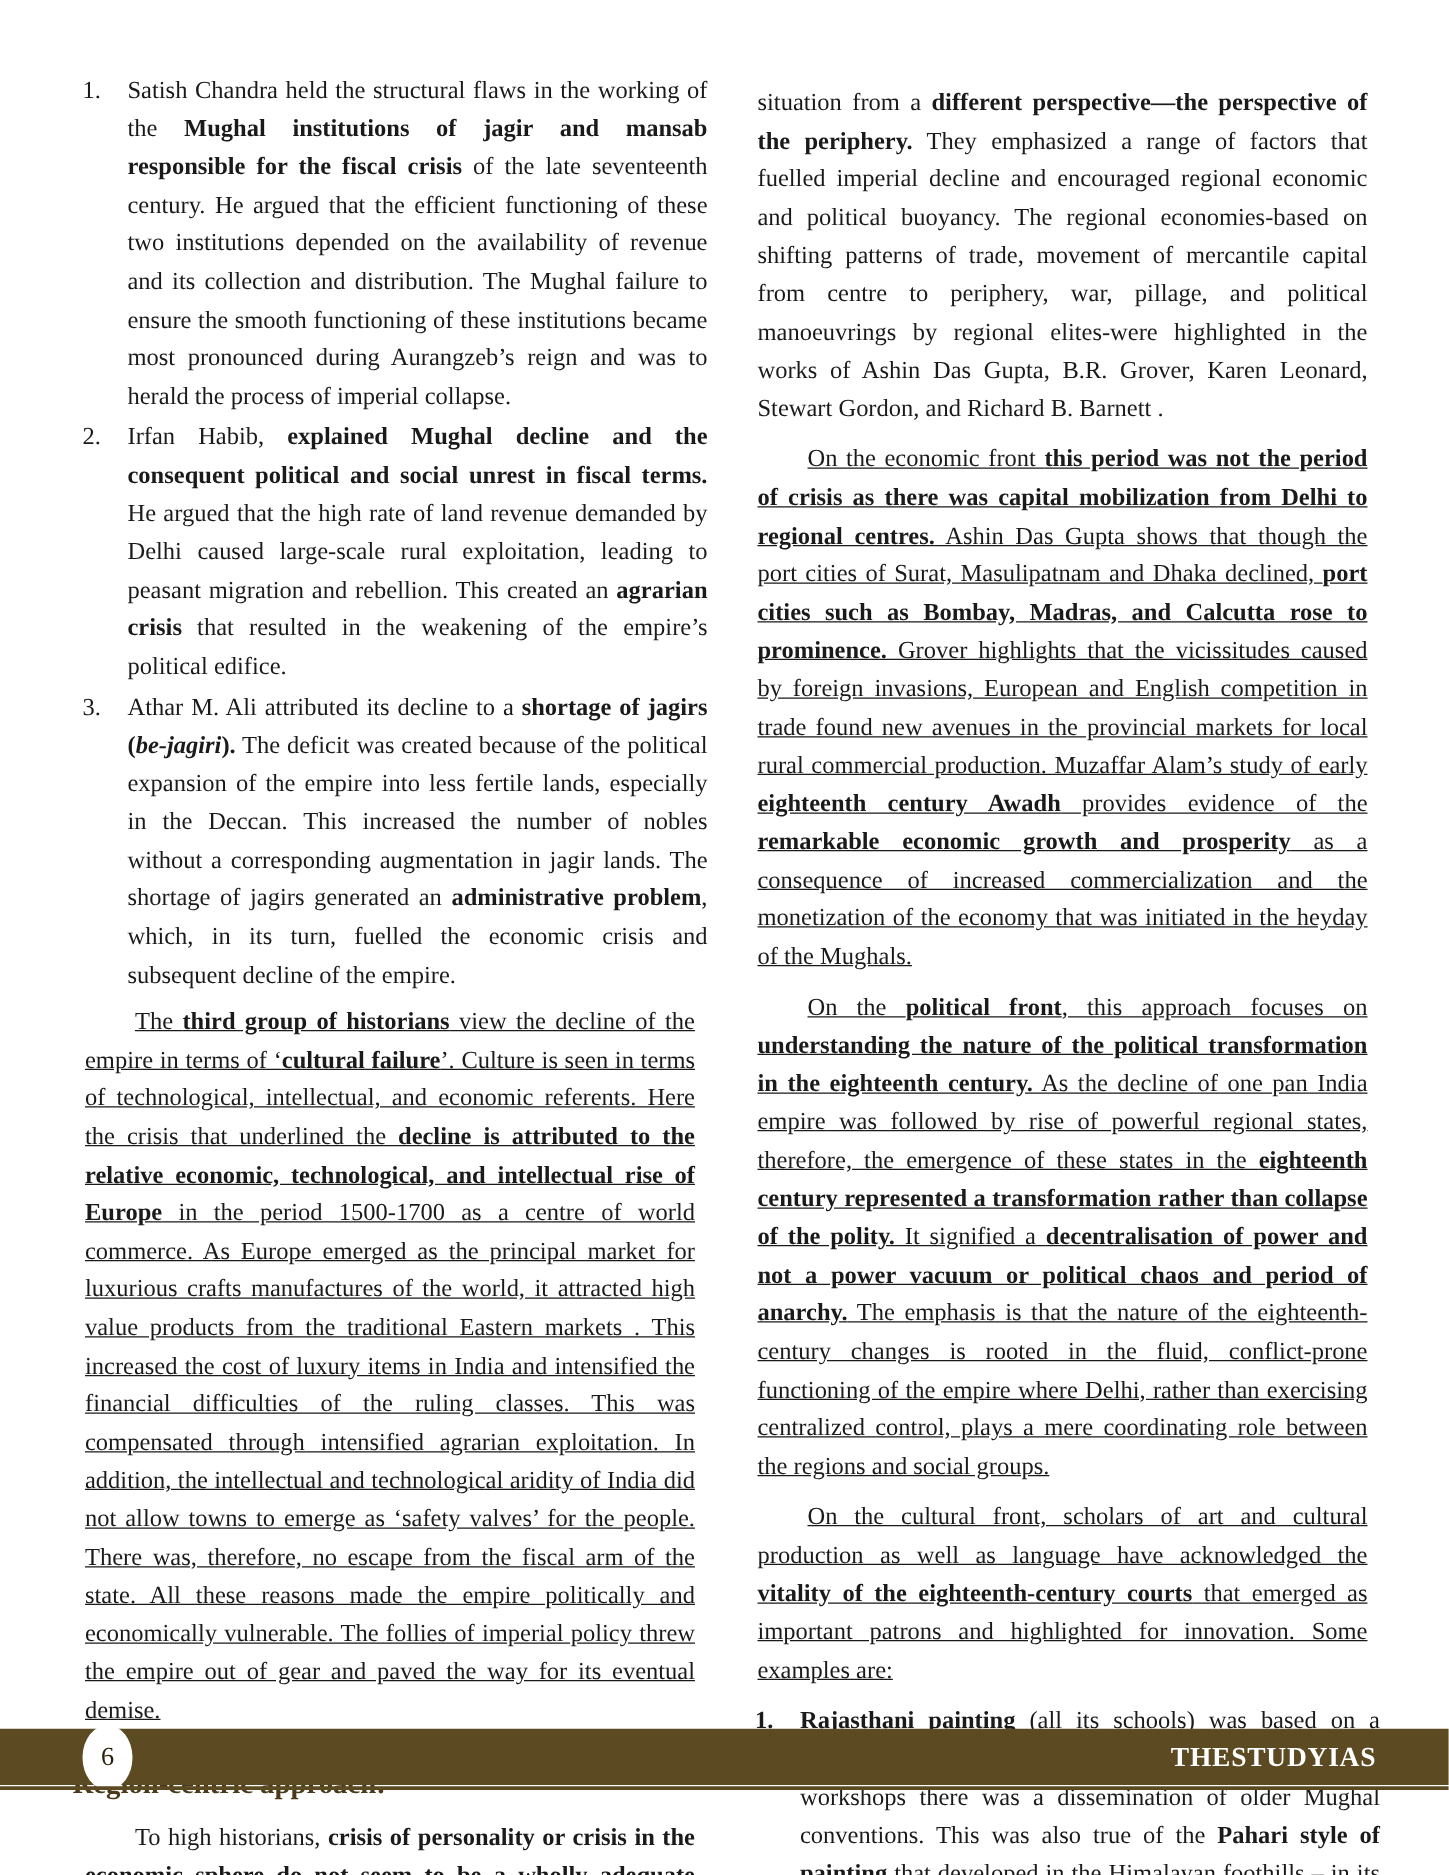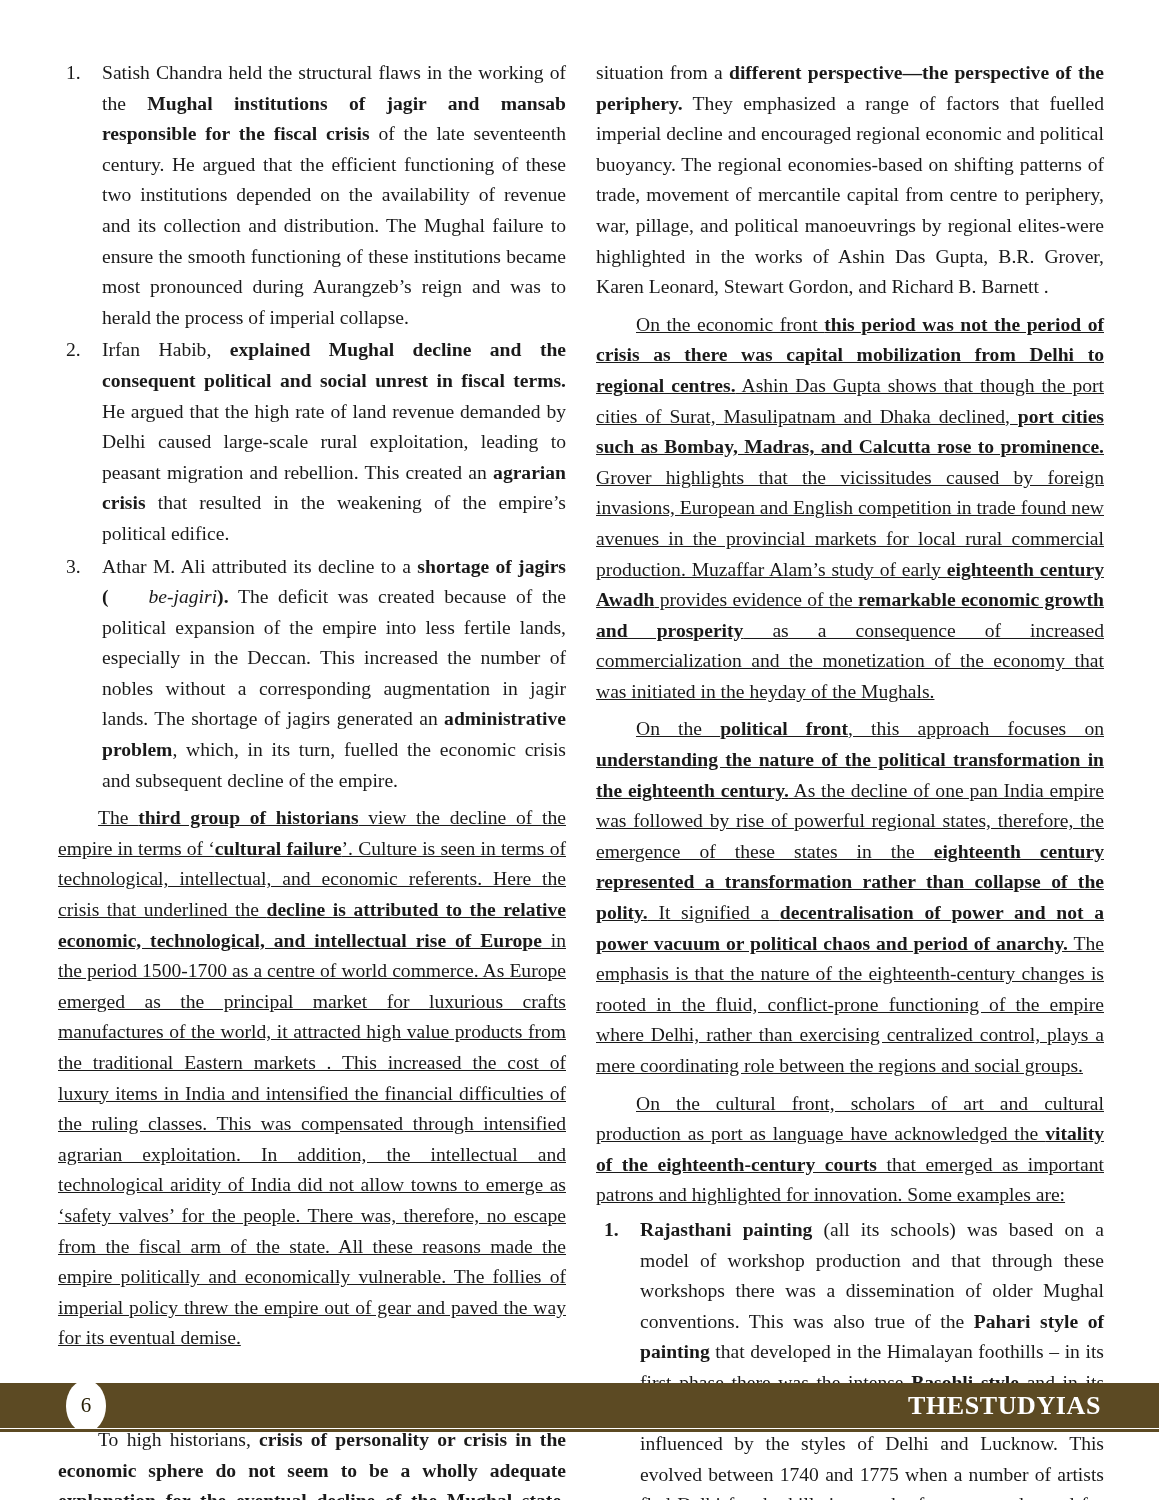--- a/index.html
+++ b/index.html
@@ -60,38 +60,38 @@
   ol.numlist > li .marker {
     position: absolute;
     left: 8px;
     top: 0;
     width: 30px;
     text-align: left;
   }
   ol.numlist.bold-marker > li .marker { font-weight: bold; }
 
   p.para {
-    margin: 0;
+    margin: 10px;
     text-indent: 40px;
     text-align: justify;
   }
   p.spaced { margin-top: 7px; text-decoration: underline; }
 
   h2.section-heading {
     font-size: 23px;
     line-height: 32px;
     font-weight: bold;
     color: #4a3a1b;
     margin: 26px 0 13px 0;
     text-align: left;
     text-indent: 0;
   }
 
   b, strong { font-weight: bold; }
-  .bi { font-weight: normal; font-style: italic; margin-left: 40px; }
+  .bi { font-weight: bold; font-style: italic; }
 
   
   #footer {
     position: absolute;
     left: 0;
     bottom: 72px;
     width: 1159px;
     height: 45px;
     background: #5c4a23;
     display: flex;
@@ -121,21 +121,21 @@
     color: #2a2208;
     font-family: "Liberation Serif", "DejaVu Serif", serif;
   }
   #brand {
     position: absolute;
     right: 58px;
     top: 50%;
     transform: translateY(-50%);
     color: #ffffff;
     font-weight: bold;
-    font-size: 26px;
+    font-size: 22px;
     letter-spacing: 0.6px;
     font-family: "Liberation Serif", "DejaVu Serif", serif;
   }
 </style>
 </head>
 <body>
 
 <div id="page">
 
   <div class="columns">
@@ -166,21 +166,21 @@
     </div>
 
     <div class="col">
 
       <p class="para" style="text-indent:0"><span>situation from a </span><b>different perspective—the perspective of the periphery.</b><span> They emphasized a range of factors that fuelled imperial decline and encouraged regional economic and political buoyancy. The regional economies-based on shifting patterns of trade, movement of mercantile capital from centre to periphery, war, pillage, and political manoeuvrings by regional elites-were highlighted in the works of Ashin Das Gupta, B.R. Grover, Karen Leonard, Stewart Gordon, and Richard B. Barnett .</span></p>
 
       <p class="para spaced"><span>On the economic front </span><b>this period was not the period of crisis as there was capital mobilization from Delhi to regional centres.</b><span> Ashin Das Gupta shows that though the port cities of Surat, Masulipatnam and Dhaka declined, </span><b>port cities such as Bombay, Madras, and Calcutta rose to prominence.</b><span> Grover highlights that the vicissitudes caused by foreign invasions, European and English competition in trade found new avenues in the provincial markets for local rural commercial production. Muzaffar Alam’s study of early </span><b>eighteenth century Awadh</b><span> provides evidence of the </span><b>remarkable economic growth and prosperity</b><span> as a consequence of increased commercialization and the monetization of the economy that was initiated in the heyday of the Mughals.</span></p>
 
       <p class="para spaced"><span>On the </span><b>political front</b><span>, this approach focuses on </span><b>understanding the nature of the political transformation in the eighteenth century.</b><span> As the decline of one pan India empire was followed by rise of powerful regional states, therefore, the emergence of these states in the </span><b>eighteenth century represented a transformation rather than collapse of the polity.</b><span> It signified a </span><b>decentralisation of power and not a power vacuum or political chaos and period of anarchy.</b><span> The emphasis is that the nature of the eighteenth-century changes is rooted in the fluid, conflict-prone functioning of the empire where Delhi, rather than exercising centralized control, plays a mere coordinating role between the regions and social groups.</span></p>
 
-      <p class="para spaced"><span>On the cultural front, scholars of art and cultural production as port as language have acknowledged the </span><b>vitality of the eighteenth-century courts</b><span> that emerged as important patrons and highlighted for innovation. Some examples are:</span></p>
+      <p class="para spaced"><span>On the cultural front, scholars of art and cultural production as well as language have acknowledged the </span><b>vitality of the eighteenth-century courts</b><span> that emerged as important patrons and highlighted for innovation. Some examples are:</span></p>
 
       <ol class="numlist bold-marker" style="margin-top:4px">
         <li>
           <span class="marker">1.</span>
           <span><b>Rajasthani painting</b><span> (all its schools) was based on a model of workshop production and that through these workshops there was a dissemination of older Mughal conventions. This was also true of the </span><b>Pahari style of painting</b><span> that developed in the Himalayan foothills – in its first phase there was the intense </span><b>Basohli style</b><span> and in its later phase the </span><b>Kangra style</b><span> seemed to be more influenced by the styles of Delhi and Lucknow. This evolved between 1740 and 1775 when a number of artists fled Delhi for the hills in search of patrons and opted for the lyrical style.</span></span>
         </li>
       </ol>
 
     </div>
 

